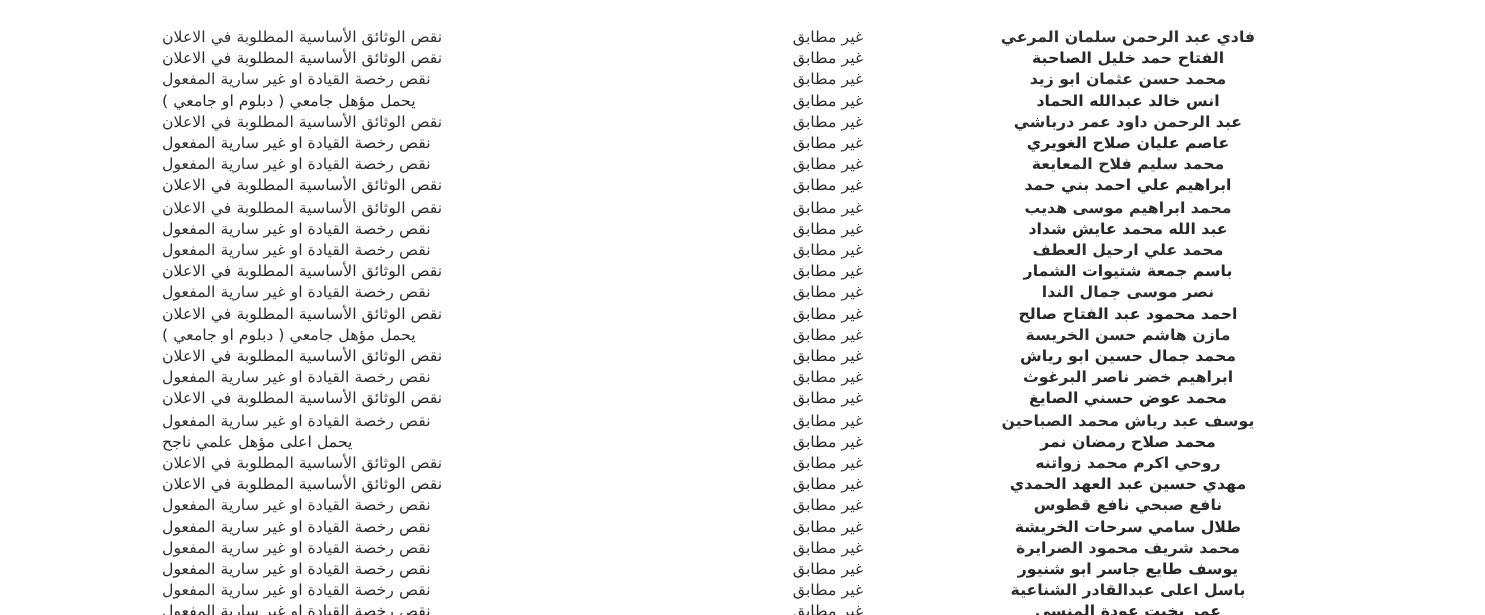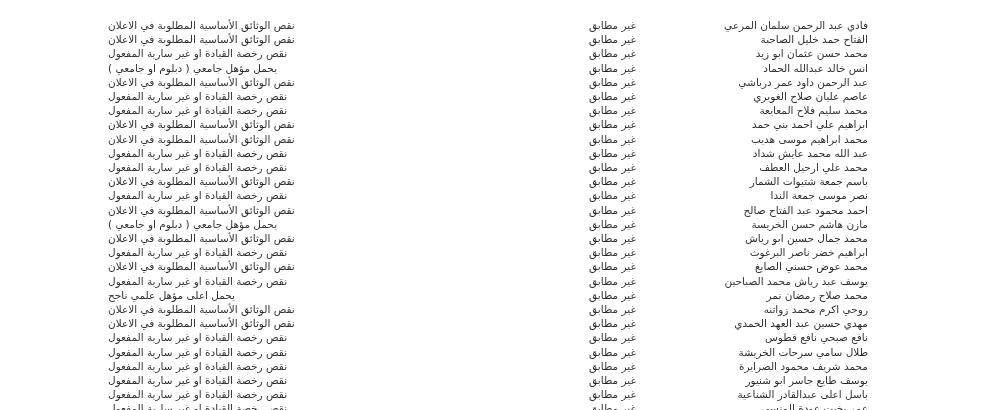--- a/index.html
+++ b/index.html
@@ -36,24 +36,27 @@
     line-height: 14.2px;
     white-space: nowrap;
     overflow: hidden;
     vertical-align: middle;
     color: #1c1c1c;
     font-family: "DejaVu Sans", sans-serif;
     letter-spacing: 0px;
   }
   .col-name {
     width: 232px;
+    text-align: center;
     direction: rtl;
+    font-weight: bold;
   }
   .col-status {
     width: 168px;
+    text-align: center;
     direction: rtl;
   }
   .col-reason {
     width: 360px;
     text-align: left;
     direction: rtl;
   }
   
   .scan-table td span {
     display: inline-block;
@@ -122,21 +125,21 @@
           <td class="col-name"><span>محمد علي ارحيل العطف</span></td>
           <td class="col-status"><span>غير مطابق</span></td>
           <td class="col-reason"><span>نقص رخصة القيادة او غير سارية المفعول</span></td>
         </tr>
         <tr class="row-odd">
           <td class="col-name"><span>باسم جمعة شتيوات الشمار</span></td>
           <td class="col-status"><span>غير مطابق</span></td>
           <td class="col-reason"><span>نقص الوثائق الأساسية المطلوبة في الاعلان</span></td>
         </tr>
         <tr class="row-even">
-          <td class="col-name"><span>نصر موسى جمعة الندا</span></td>
+          <td class="col-name"><span>نصر موسى جمال الندا</span></td>
           <td class="col-status"><span>غير مطابق</span></td>
           <td class="col-reason"><span>نقص رخصة القيادة او غير سارية المفعول</span></td>
         </tr>
         <tr class="row-odd">
           <td class="col-name"><span>احمد محمود عبد الفتاح صالح</span></td>
           <td class="col-status"><span>غير مطابق</span></td>
           <td class="col-reason"><span>نقص الوثائق الأساسية المطلوبة في الاعلان</span></td>
         </tr>
         <tr class="row-even">
           <td class="col-name"><span>مازن هاشم حسن الخريسة</span></td>

